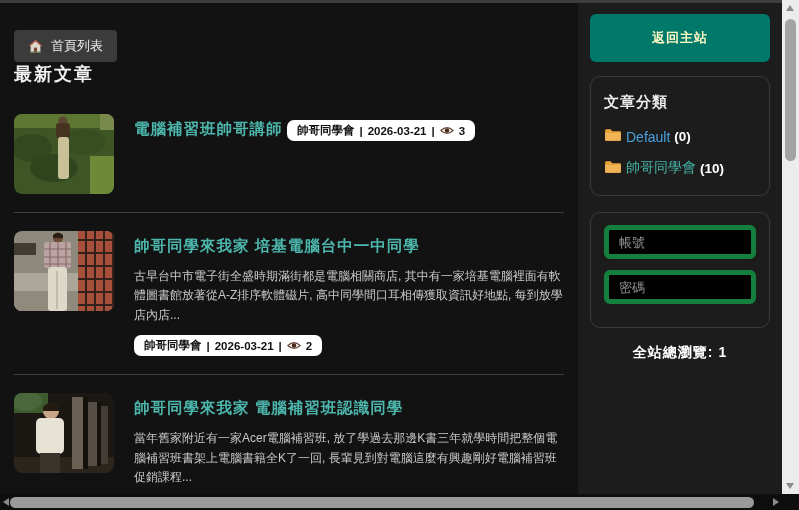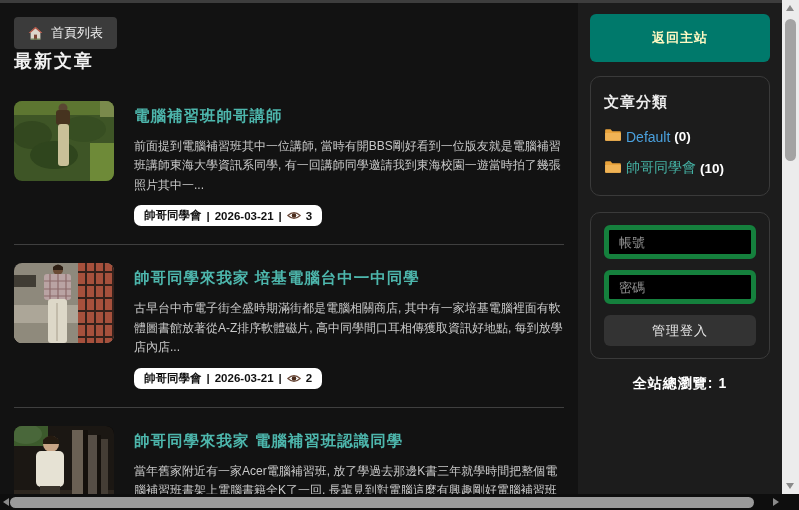--- a/index.html
+++ b/index.html
@@ -1,21 +1,21 @@
 <!DOCTYPE html>
 <html><head>
 <meta charset="utf-8">
 <style>
   html,body{margin:0;padding:0;background:#101010;}
   .viewport{position:relative;width:799px;height:510px;overflow:hidden;background:#121212;
     font-family:"Liberation Sans","DejaVu Sans",sans-serif;}
   .top-strip{position:absolute;top:0;left:0;width:782px;height:3px;background:#3d3d3d;}
 
   
-  .content{position:absolute;left:0;top:3px;width:578px;height:491px;box-sizing:border-box;
+  .content{position:absolute;left:0;top:16px;width:578px;height:491px;box-sizing:border-box;
     padding:14px 14px 0 14px;background:#121212;}
   .home-btn{display:inline-flex;align-items:center;gap:8px;background:#3b3b3b;color:#ececec;
     border:none;border-radius:4px;padding:7px 14px;font-size:13px;cursor:pointer;
     font-family:inherit;}
   .home-btn svg{display:block;}
   .page-title{color:#f2f2f2;font-size:18px;font-weight:bold;margin:0 0 10px 0;letter-spacing:2px;}
 
   .article{display:flex;gap:20px;padding:18px 0 18px 0;}
   .article.bordered{border-top:1px solid #3f3f3f;}
   .thumb{width:100px;height:80px;border-radius:8px;overflow:hidden;flex:none;cursor:pointer;background:#000;}
@@ -100,21 +100,20 @@
           <ellipse cx="40" cy="54" rx="24" ry="14" fill="#2f451d"></ellipse>
           <rect x="76" y="42" width="24" height="38" fill="#6e8a38"></rect>
           <rect x="86" y="0" width="14" height="16" fill="#7a8a4c"></rect>
           <circle cx="49" cy="7" r="4.5" fill="#5a4632"></circle>
           <rect x="42" y="9" width="14" height="15" rx="3" fill="#46331f"></rect>
           <rect x="44" y="23" width="11" height="42" rx="3" fill="#c9c098"></rect>
         </svg>
       </div>
       <div class="article-body">
         <a class="article-title">電腦補習班帥哥講師</a>
-        <p class="excerpt">前面提到電腦補習班其中一位講師, 當時有開BBS剛好看到一位版友就是電腦補習班講師東海大學資訊系同學, 有一回講師同學邀請我到東海校園一遊當時拍了幾張照片其中一...</p>
         <span class="badge">
           <span>帥哥同學會</span>
           <span class="sep">|</span>
           <span>2026-03-21</span>
           <span class="sep">|</span>
           <span>
             <svg width="14" height="9" viewBox="0 0 16 10">
               <path d="M1 5 Q8 -1.5 15 5 Q8 11.5 1 5 Z" fill="none" stroke="#6b4a3a" stroke-width="1.4"></path>
               <circle cx="8" cy="5" r="2.6" fill="#4a2c1c"></circle>
             </svg>
@@ -213,21 +212,20 @@
           </svg>
         </span>
         <a class="cat-link c1">帥哥同學會</a>
         <b class="cat-count">(10)</b>
       </div>
     </div>
 
     <div class="card login">
       <input type="text" placeholder="帳號" style="">
       <input type="password" placeholder="密碼" style="">
-      <button class="login-btn">管理登入</button>
     </div>
 
     <div class="stats">全站總瀏覽: 1</div>
   </aside>
 
   <div class="vscroll">
     <div class="v-arrow up"></div>
     <div class="v-thumb"></div>
     <div class="v-arrow down"></div>
   </div>

